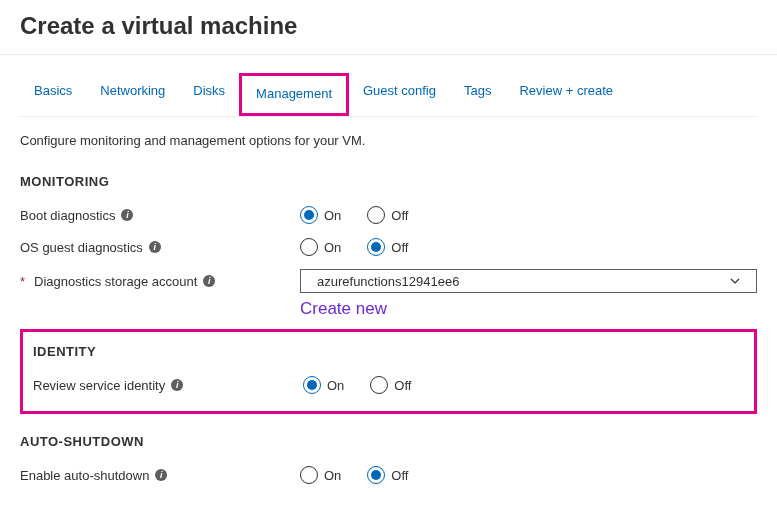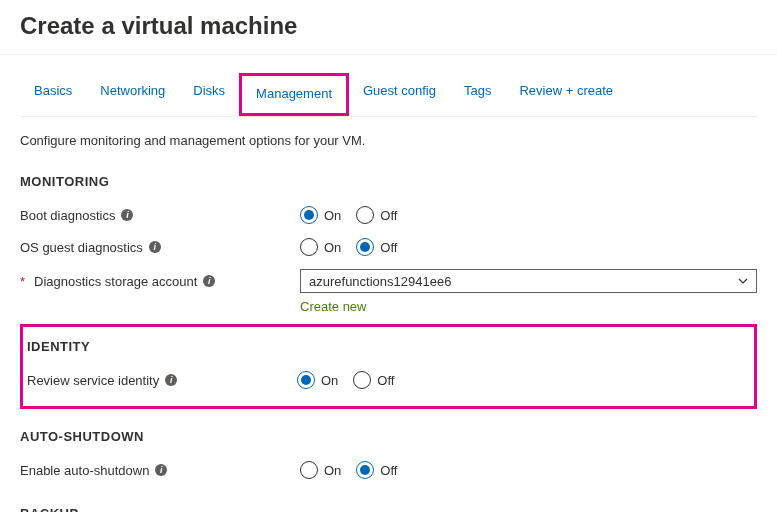--- a/index.html
+++ b/index.html
@@ -68,21 +68,21 @@
     color: #fff;
     font-size: 9px;
     font-weight: 700;
     font-style: italic;
     cursor: default;
   }
   .field-control {
     flex: 1;
     display: flex;
     align-items: center;
-    gap: 15px;
+    gap: 26px;
   }
   .radio {
     display: inline-flex;
     align-items: center;
     gap: 6px;
     cursor: pointer;
   }
   .radio-circle {
     width: 18px; height: 18px;
     border: 1px solid #323130;
@@ -98,40 +98,40 @@
     border-radius: 50%;
     background: #0067b8;
   }
   .select {
     flex: 1;
     border: 1px solid #605e5c;
     height: 24px;
     display: flex;
     align-items: center;
     justify-content: space-between;
-    padding: 0 8px;
+    padding: 0 16px;
     cursor: pointer;
     background: #fff;
     font-size: 13px;
   }
   .chevron {
     width: 10px; height: 10px;
     display: inline-block;
   }
   .chevron svg { display: block; }
   .link {
-    color: #4d7c0f;
-    font-size: 13px;
+    color: #6d28d9;
+    font-size: 17px;
     cursor: pointer;
     padding-top: 4px;
   }
   .under-select { margin-left: 280px; }
   .identity-box {
     border: 3px solid #e3008c;
-    padding: 6px 4px 10px;
+    padding: 6px 10px 10px;
     margin-top: 10px;
   }
   .identity-box .section-header { padding-top: 6px; }
 </style>
 </head>
 <body>
 
 <div class="page-title">Create a virtual machine</div>
 
 <div class="content">

